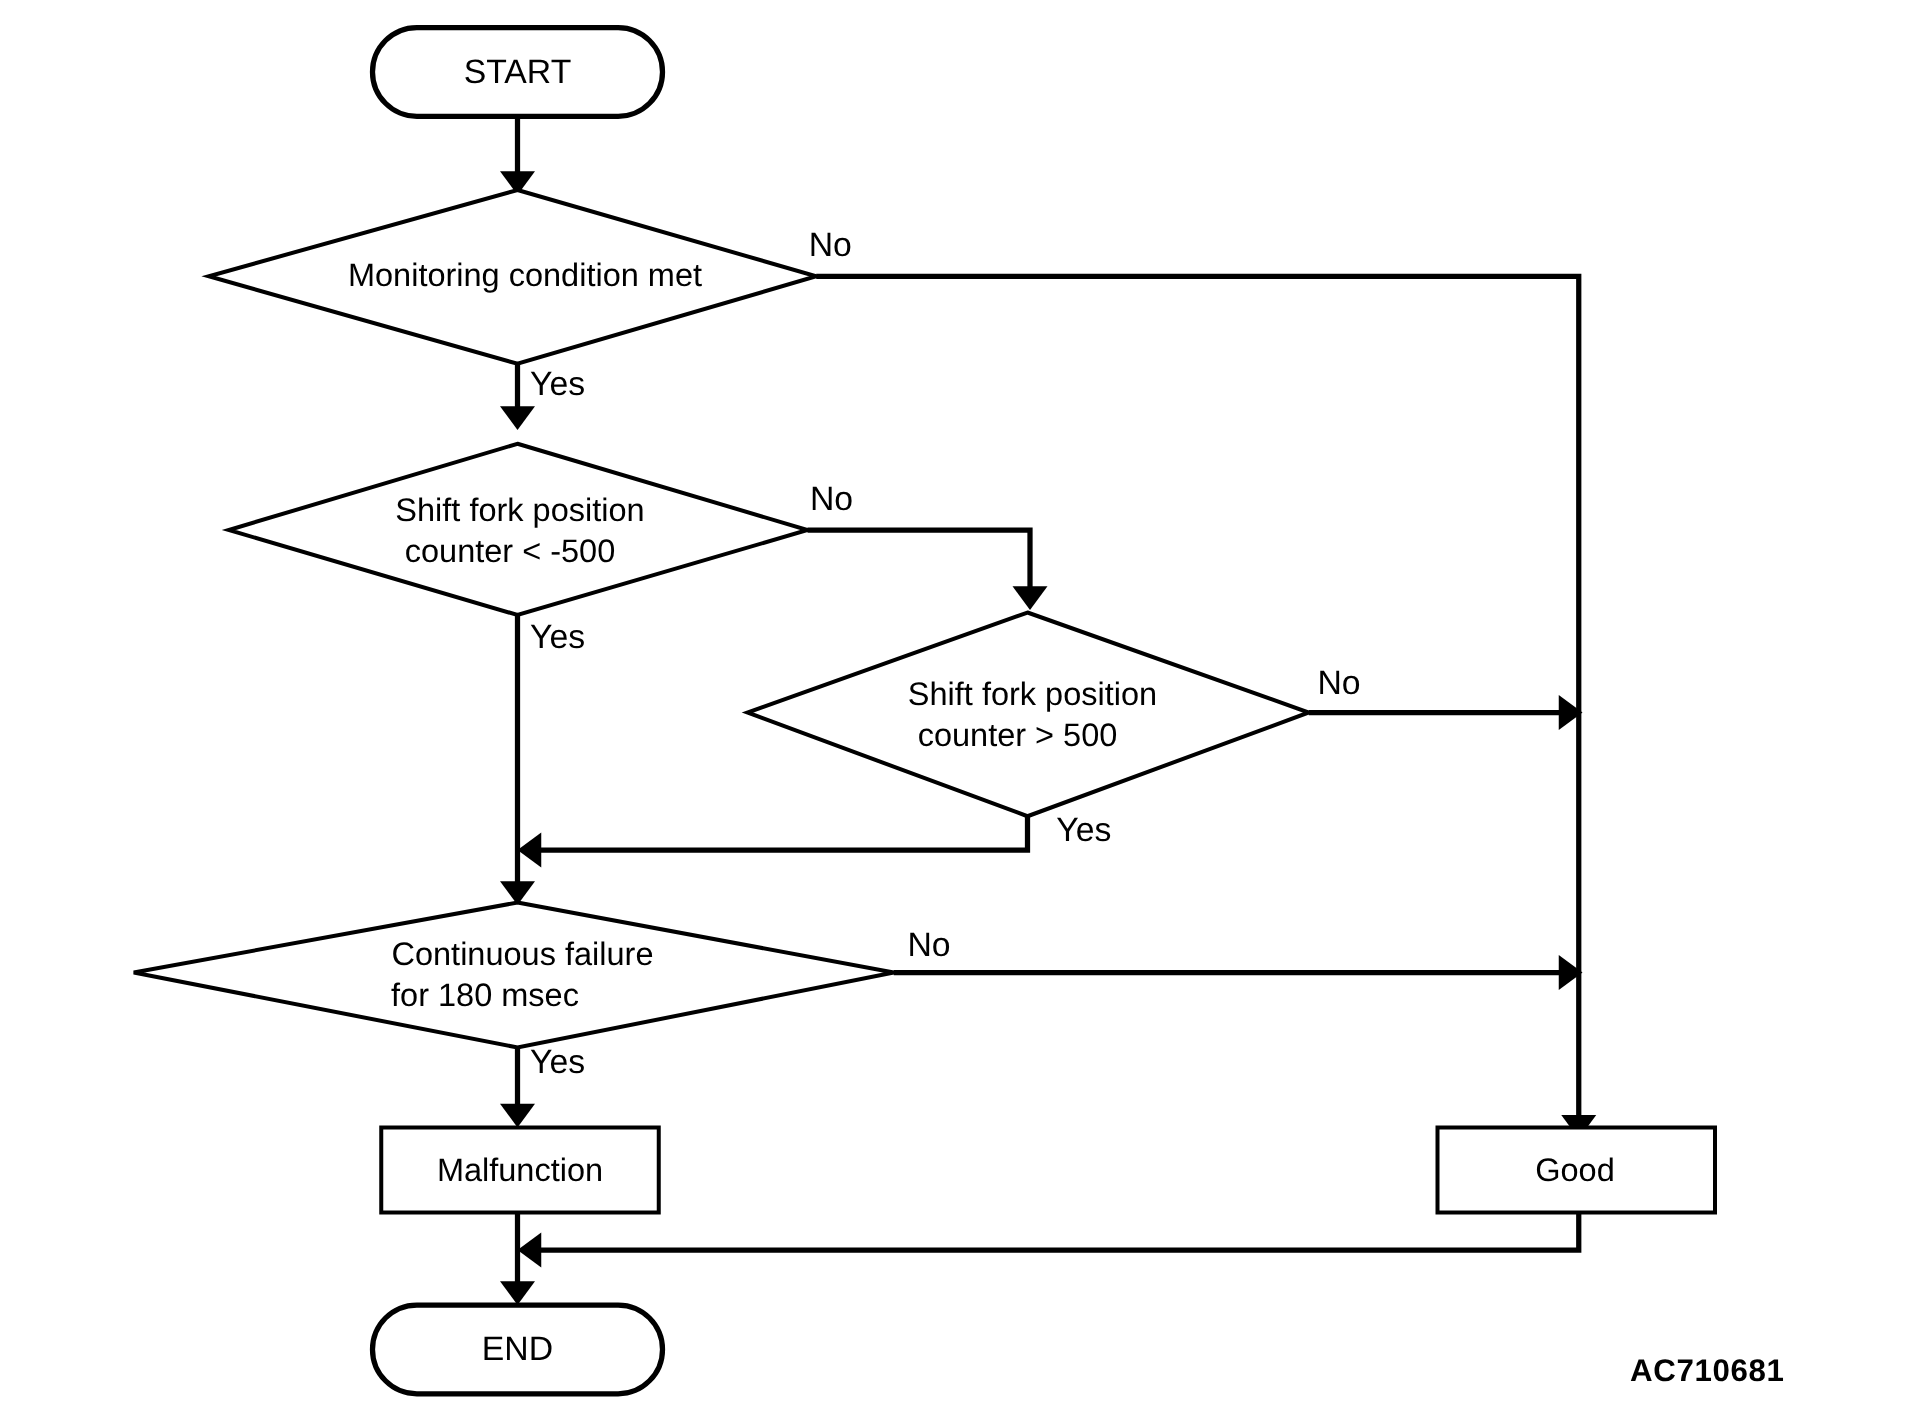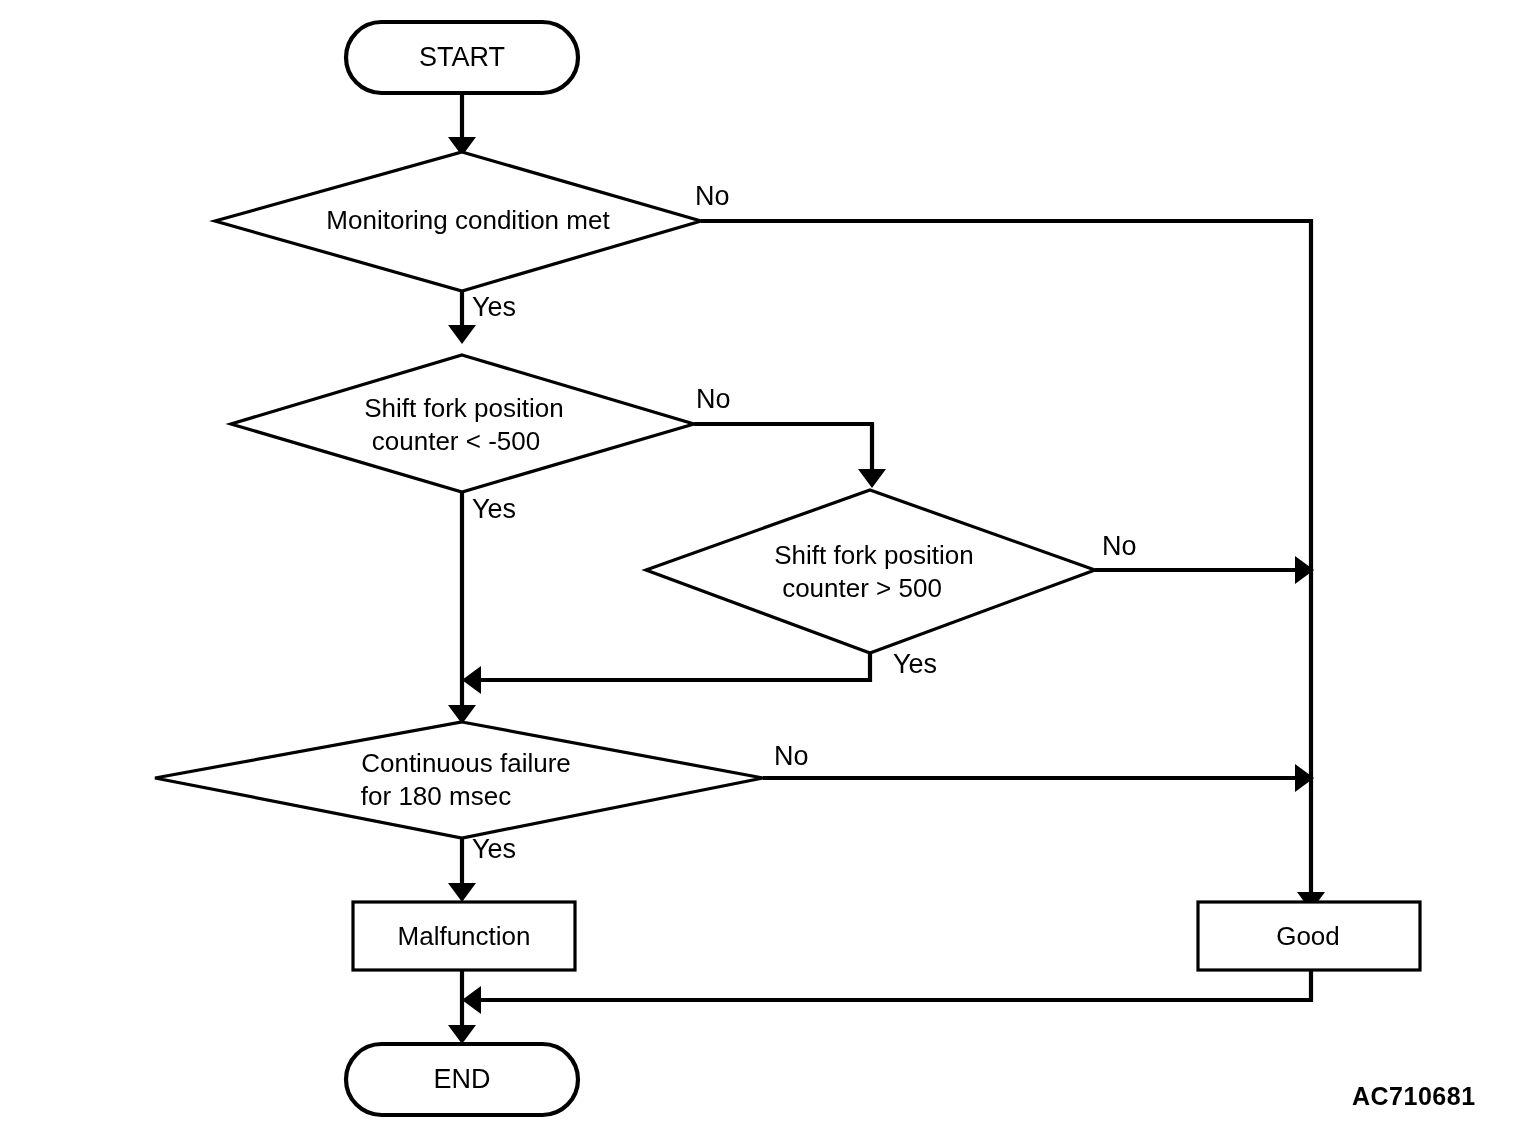--- a/index.html
+++ b/index.html
@@ -11,21 +11,20 @@
     width: 1536px;
     height: 1142px;
     font-family: "Liberation Sans", sans-serif;
     overflow: hidden;
   }
   #flowchart-root {
     position: relative;
     width: 1324px;
     height: 1142px;
     background: #ffffff;
-    padding-left: 48px;
   }
   svg#flow-svg {
     display: block;
     width: 1536px;
     height: 1142px;
   }
   .shape-outline {
     fill: #ffffff;
     stroke: #000000;
     stroke-width: 3.2;

